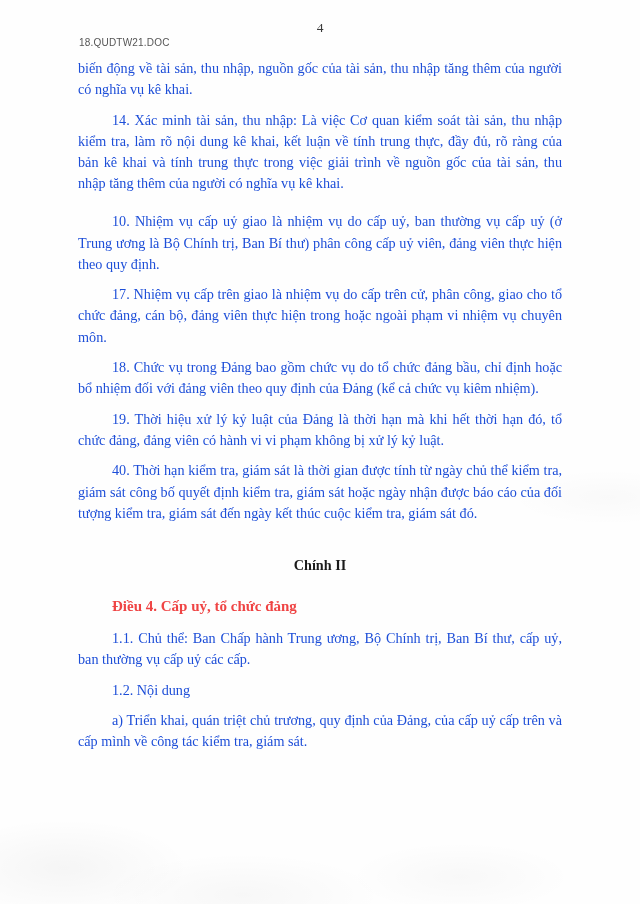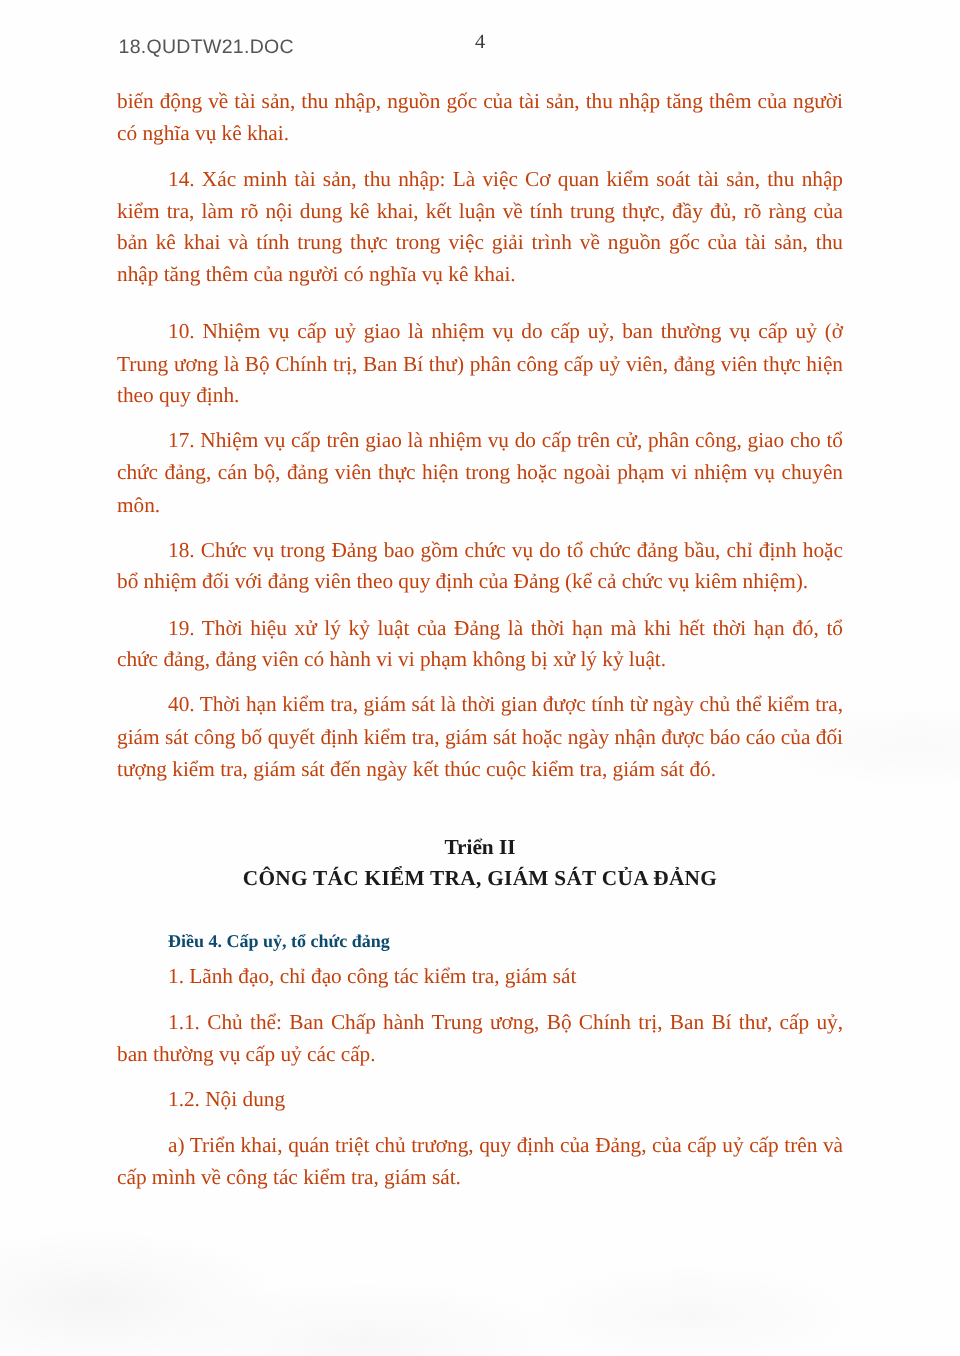--- a/index.html
+++ b/index.html
@@ -35,23 +35,23 @@
   .header {
     position: absolute;
     left: 0;
     right: 0;
     top: 20px;
     height: 20px;
   }
   .doc-code {
     position: absolute;
     left: 79px;
-    top: 3px;
+    top: 17px;
     font-family: "Liberation Sans", "DejaVu Sans", sans-serif;
-    font-size: 13px;
+    font-size: 10px;
     letter-spacing: 0.2px;
     color: #555;
     text-align: center;
   }
   .page-number {
     position: absolute;
     left: 0;
     right: 0;
     top: 0;
     text-align: center;
@@ -63,21 +63,21 @@
     left: 78px;
     top: 58px;
     width: 484px;
   }
   p.body-par {
     margin: 0 0 1.5px 0;
     font-size: 14.2px;
     line-height: 21.3px;
     text-align: justify;
     text-indent: 34px;
-    color: #c2410c;
+    color: #1d4ed8;
     -webkit-font-smoothing: antialiased;
   }
   p.body-par.no-indent {
     text-indent: 0;
   }
   .par-gap {
     height: 7.5px;
   }
   .chapter-block {
     margin-top: 22px;
@@ -90,24 +90,24 @@
     line-height: 21px;
     color: #1a1a1a;
   }
   .chapter-subtitle {
     letter-spacing: 0.2px;
   }
   .article-heading {
     margin-top: 20px;
     margin-bottom: 3px;
     font-weight: bold;
-    font-size: 12px;
+    font-size: 15px;
     line-height: 21.3px;
     text-indent: 34px;
-    color: #0c4a6e;
+    color: #ef4444;
   }
 </style>
 </head>
 <body>
 
 <div class="page">
 
   <div class="scan-noise"></div>
 
   <div class="header">
@@ -135,27 +135,25 @@
     <div class="par-gap"></div>
 
     <p class="body-par">19. Thời hiệu xử lý kỷ luật của Đảng là thời hạn mà khi hết thời hạn đó, tổ chức đảng, đảng viên có hành vi vi phạm không bị xử lý kỷ luật.</p>
     <div class="par-gap"></div>
 
     <p class="body-par">40. Thời hạn kiểm tra, giám sát là thời gian được tính từ ngày chủ thể kiểm tra, giám sát công bố quyết định kiểm tra, giám sát hoặc ngày nhận được báo cáo của đối tượng kiểm tra, giám sát đến ngày kết thúc cuộc kiểm tra, giám sát đó.</p>
     <div class="par-gap"></div>
 
 
     <div class="chapter-block">
-      <div class="chapter-title">Triển II</div>
-      <div class="chapter-subtitle">CÔNG TÁC KIỂM TRA, GIÁM SÁT CỦA ĐẢNG</div>
+      <div class="chapter-title">Chính II</div>
     </div>
 
     <div class="article-heading">Điều 4. Cấp uỷ, tổ chức đảng</div>
 
-    <p class="body-par">1. Lãnh đạo, chỉ đạo công tác kiểm tra, giám sát</p>
     <div class="par-gap"></div>
 
     <p class="body-par">1.1. Chủ thể: Ban Chấp hành Trung ương, Bộ Chính trị, Ban Bí thư, cấp uỷ, ban thường vụ cấp uỷ các cấp.</p>
     <div class="par-gap"></div>
 
     <p class="body-par">1.2. Nội dung</p>
     <div class="par-gap"></div>
 
     <p class="body-par">a) Triển khai, quán triệt chủ trương, quy định của Đảng, của cấp uỷ cấp trên và cấp mình về công tác kiểm tra, giám sát.</p>
 

